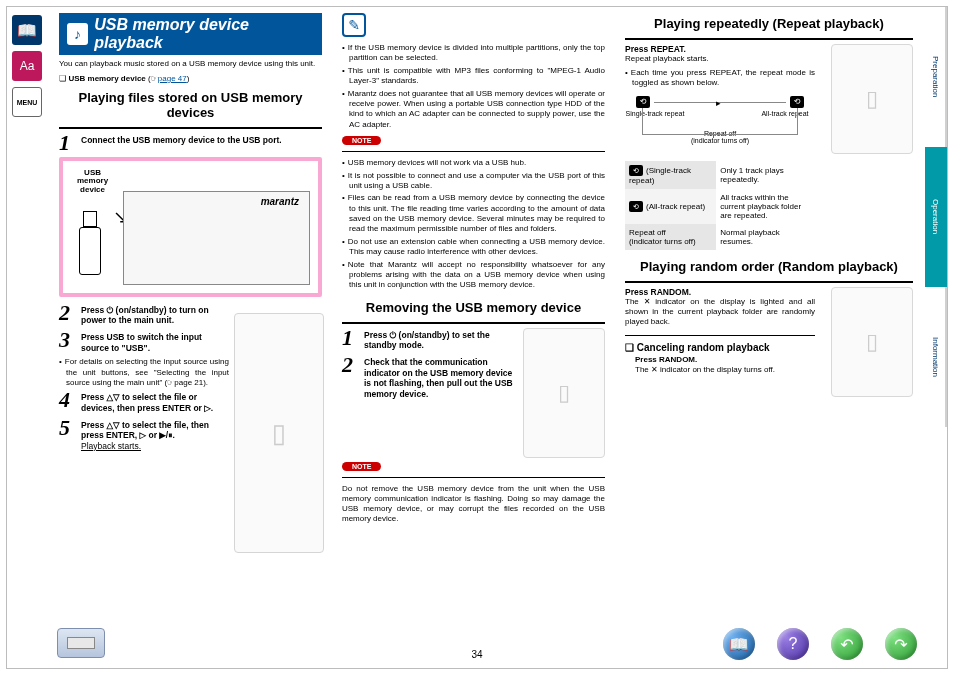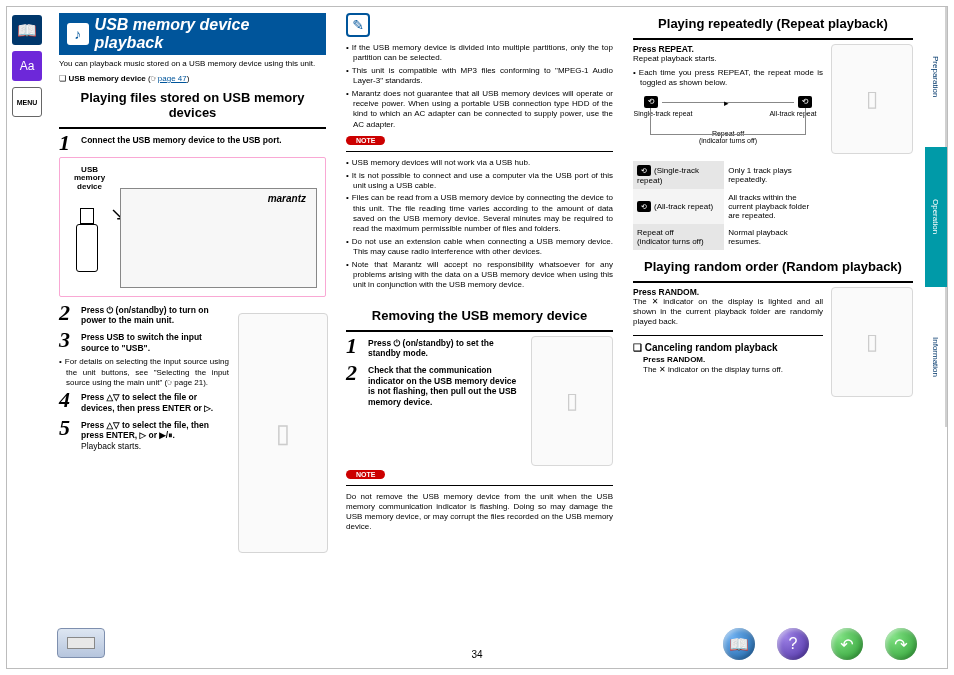--- a/index.html
+++ b/index.html
@@ -1,58 +1,58 @@
 <!DOCTYPE html>
 <html><head>
 <meta charset="utf-8">
 <style>
   * { box-sizing: border-box; margin: 0; padding: 0; }
   body { font-family: "Helvetica Neue", Arial, sans-serif; font-size: 9px; color: #000; background: #fff; width: 954px; height: 675px; position: relative; }
   .page { position: absolute; top: 6px; left: 6px; right: 6px; bottom: 6px; border: 1px solid #bcbcbc; }
   .left-rail { position: absolute; top: 0; left: 0; width: 40px; height: 100%; display: flex; flex-direction: column; align-items: center; gap: 6px; padding-top: 8px; }
-  .rail-icon { width: 30px; height: 30px; background: #6d28d9; border-radius: 3px; display: flex; align-items: center; justify-content: center; color: #fff; font-size: 16px; cursor: pointer; }
+  .rail-icon { width: 30px; height: 30px; background: #be185d; border-radius: 3px; display: flex; align-items: center; justify-content: center; color: #fff; font-size: 16px; cursor: pointer; }
   .rail-icon.menu { background: #fff; border: 1px solid #666; color: #000; font-size: 7px; font-weight: bold; }
   .rail-icon.aa { font-size: 12px; }
   .rail-icon.book { background: #00376b; }
   .right-rail { position: absolute; top: 0; right: 0; width: 22px; height: 420px; display: flex; flex-direction: column; }
   .right-tab { flex: 1; display: flex; align-items: center; justify-content: center; writing-mode: vertical-rl; font-size: 8px; color: #00376b; cursor: pointer; border-right: 2px solid transparent; }
   .right-tab.active { background: #009aa8; color: #fff; }
   .right-tab:not(.active) { border-right: 2px solid #d0d0d0; }
   .content { position: absolute; top: 0; left: 42px; right: 24px; bottom: 0; display: flex; }
   .col { flex: 1; padding: 6px 10px 0 10px; position: relative; }
   
   .title-bar { background: #00559b; color: #fff; padding: 3px 8px; font-size: 16px; font-weight: bold; font-style: italic; display: flex; align-items: center; margin-bottom: 4px; }
   .title-bar .title-icon { width: 22px; height: 22px; background: #fff; color: #00559b; border-radius: 3px; margin-right: 6px; display: inline-flex; align-items: center; justify-content: center; font-style: normal; font-size: 14px; }
   .intro { font-size: 8px; text-align: justify; margin-bottom: 6px; }
   .link-line { font-size: 8px; margin-bottom: 8px; }
   .link-line .plink { color: #00559b; text-decoration: underline; }
   h3.section { font-family: "Helvetica Neue", Arial; font-size: 13px; font-weight: bold; margin: 4px 0 6px 0; line-height: 1.15; text-align: center; }
   h4.sub { font-size: 10px; font-weight: bold; margin: 4px 0 2px 0; }
   .step-row { display: flex; align-items: flex-start; margin-bottom: 4px; }
   .step-row .num { font-family: "Times New Roman", serif; font-style: italic; font-weight: bold; font-size: 22px; width: 22px; flex-shrink: 0; line-height: 0.9; }
   .step-row .txt { font-size: 8.5px; font-weight: bold; line-height: 1.25; padding-top: 2px; }
-  .step-row .txt .light { font-weight: normal; }
-  .diagram-box { border: 1px solid #f9a8d4; border-radius: 2px; padding: 14px 8px 8px 8px; margin: 4px 0 6px 0; height: 140px; position: relative; background: #fff; }
+  .step-row .txt .light { font-weight: normal; text-decoration: underline; }
+  .diagram-box { border: 4px solid #f9a8d4; border-radius: 2px; padding: 14px 8px 8px 8px; margin: 4px 0 6px 0; height: 140px; position: relative; background: #fff; }
   .usb-label { position: absolute; top: 8px; left: 14px; font-size: 8px; font-weight: bold; text-align: center; line-height: 1.1; }
   .device-drawing { position: absolute; top: 30px; left: 60px; right: 8px; bottom: 8px; border: 1px solid #888; background: #f7f7f7; }
   .device-drawing::before { content: "marantz"; position: absolute; top: 4px; right: 10px; font-size: 10px; font-weight: bold; font-style: italic; }
   .usb-stick { position: absolute; top: 50px; left: 10px; width: 34px; height: 70px; }
   .usb-stick .body { width: 22px; height: 48px; border: 1px solid #000; border-radius: 3px; margin: 0 auto; background: #fff; }
   .usb-stick .connector { width: 14px; height: 16px; border: 1px solid #000; margin: 0 auto; background: #fff; }
   .usb-arrow { position: absolute; top: 45px; left: 50px; font-size: 18px; }
   .bullets { font-size: 8px; line-height: 1.3; }
   .bullets li { list-style: none; text-indent: -7px; padding-left: 7px; margin-bottom: 2px; text-align: justify; }
   .bullets li::before { content: "•"; margin-right: 3px; }
   .note-pill { display: inline-block; background: #c00; color: #fff; font-size: 7px; font-weight: bold; padding: 1px 10px; border-radius: 8px; margin: 4px 0 3px 0; }
   .hr { border: none; border-top: 1px solid #000; margin: 3px 0 6px 0; }
   .hr-wide { border: none; border-top: 2px solid #000; margin: 2px 0 4px 0; }
   .remote-placeholder { position: absolute; top: 306px; right: 8px; width: 90px; height: 240px; border: 1px solid #d5d5d5; border-radius: 4px; background: #fafafa; display: flex; align-items: center; justify-content: center; color: #ccc; font-size: 26px; }
   .remote-small { width: 82px; height: 130px; border: 1px solid #d8d8d8; border-radius: 4px; background: #fafafa; display: flex; align-items: center; justify-content: center; color: #ccc; font-size: 22px; }
   .col2-top-icon { width: 24px; height: 24px; border: 2px solid #00559b; border-radius: 4px; display: flex; align-items: center; justify-content: center; color: #00559b; font-size: 14px; margin-bottom: 6px; }
-  .col3 .flex-row { display: flex; gap: 8px; }
+  .col3 .flex-row { display: flex; gap: 16px; }
   .repeat-diagram { border: 1px solid #fff; position: relative; width: 190px; height: 64px; margin: 4px 0; }
   .repeat-diagram .line { position: absolute; border-top: 1px solid #888; }
   .repeat-diagram .node { position: absolute; font-size: 7px; text-align: center; }
   .repeat-diagram .icon-box { width: 14px; height: 12px; background: #000; color: #fff; font-size: 8px; display: inline-flex; align-items: center; justify-content: center; border-radius: 2px; }
   .repeat-table { width: 100%; border-collapse: collapse; font-size: 8px; margin-top: 2px; }
   .repeat-table td { padding: 4px 4px; vertical-align: middle; }
   .repeat-table tr:nth-child(odd) td:first-child { background: #e6e6e6; }
   .repeat-table tr:nth-child(even) td:first-child { background: #f4f4f4; }
   .mode-icon { display: inline-block; width: 14px; height: 11px; background: #000; color: #fff; font-size: 7px; text-align: center; line-height: 11px; border-radius: 2px; margin-right: 3px; vertical-align: middle; }
   .page-num { position: absolute; bottom: 8px; left: 50%; transform: translateX(-50%); font-size: 10px; }
@@ -149,21 +149,21 @@
       <div class="note-pill">NOTE</div>
       <hr class="hr">
       <ul class="bullets">
         <li>USB memory devices will not work via a USB hub.</li>
         <li>It is not possible to connect and use a computer via the USB port of this unit using a USB cable.</li>
         <li>Files can be read from a USB memory device by connecting the device to this unit. The file reading time varies according to the amount of data saved on the USB memory device. Several minutes may be required to read the maximum permissible number of files and folders.</li>
         <li>Do not use an extension cable when connecting a USB memory device. This may cause radio interference with other devices.</li>
         <li>Note that Marantz will accept no responsibility whatsoever for any problems arising with the data on a USB memory device when using this unit in conjunction with the USB memory device.</li>
       </ul>
 
-      <h3 class="section" style="margin-top:18px">Removing the USB memory device</h3>
+      <h3 class="section" style="margin-top:10px">Removing the USB memory device</h3>
       <hr class="hr-wide">
       <div style="display:flex; gap:6px">
         <div style="flex:1">
           <div class="step-row">
             <div class="num">1</div>
             <div class="txt">Press ⏻ (on/standby) to set the standby mode.</div>
           </div>
           <div class="step-row">
             <div class="num">2</div>
             <div class="txt">Check that the communication indicator on the USB memory device is not flashing, then pull out the USB memory device.</div>

